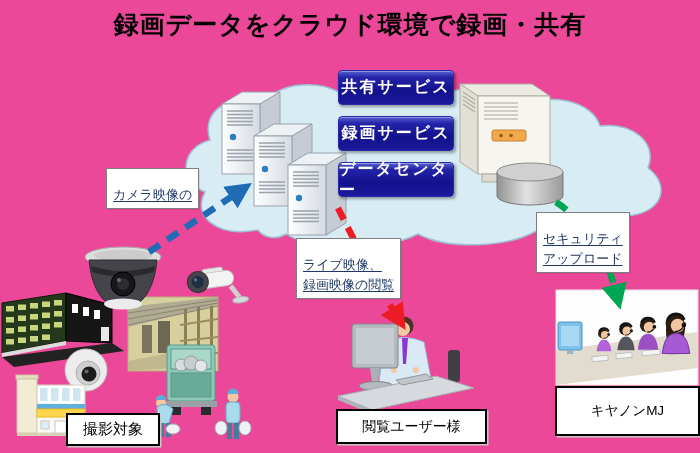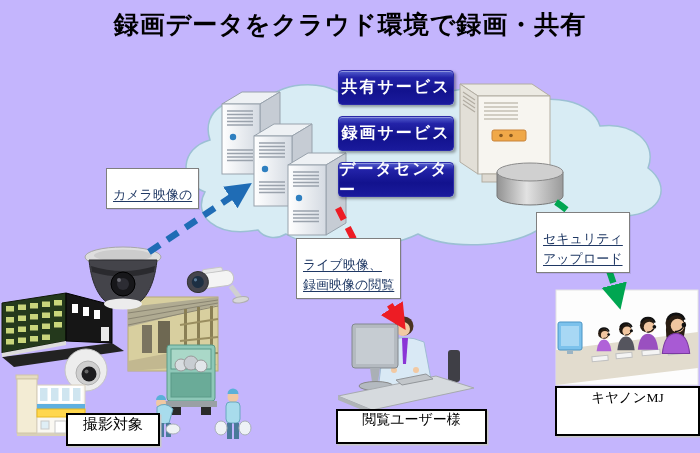--- a/index.html
+++ b/index.html
@@ -1,18 +1,18 @@
 <!DOCTYPE html>
 <html style="--button_blue_dark: #12128e; --button_blue_light: #5560cf; --label_navy: #1f3864; --arrow_blue: #1f6cb5; --arrow_red: #ed1c24; --arrow_green: #00a651; --cloud_fill: #d8ecf4; --cloud_border: #9cc0d4;"><head>
 <meta charset="utf-8">
 <style>
   html,body{margin:0;padding:0;background:#fff;}
   .stage{
-    position:relative;width:700px;height:453px;background:#c4b5fd;overflow:hidden;
-    font-family:Liberation Serif, serif;
+    position:relative;width:700px;height:453px;background:#ec4899;overflow:hidden;
+    font-family:Liberation Sans, sans-serif;
   }
   .title{
     position:absolute;top:8px;left:0;right:0;text-align:center;
     font-size:25px;font-weight:bold;color:#000;letter-spacing:1px;
   }
   svg.art{position:absolute;left:0;top:0;z-index:1;}
   .svc{
     position:absolute;left:338px;width:114px;height:33px;z-index:3;
     display:flex;align-items:center;justify-content:center;
     color:#fff;font-weight:bold;font-size:16px;letter-spacing:2px;
@@ -21,21 +21,21 @@
     box-shadow:inset 0 1px 0 rgba(255,255,255,.35), 1.5px 2px 3px rgba(0,0,0,.35);
   }
   .ann{
     position:absolute;z-index:3;background:#fff;border:1px solid #7f7f7f;
     padding:16px 6px 3px 6px;font-size:13px;line-height:1.55;color:var(--label_navy);
     box-shadow:1px 1px 0 rgba(0,0,0,.08);
   }
   .ann div{text-decoration:underline;text-underline-offset:2px;white-space:nowrap;}
   .tag{
     position:absolute;z-index:3;background:#fff;border:2px solid #000;
-    display:flex;flex-direction:column;align-items:center;justify-content:space-between;
+    display:flex;flex-direction:column;align-items:center;justify-content:center;
     color:#000;box-shadow:1.5px 1.5px 0 #c8c8c8;text-align:center;
   }
   .tag div{white-space:nowrap;}
 </style>
 </head>
 <body>
 
 <div class="stage">
 
   <div class="title">録画データをクラウド環境で録画・共有</div>

